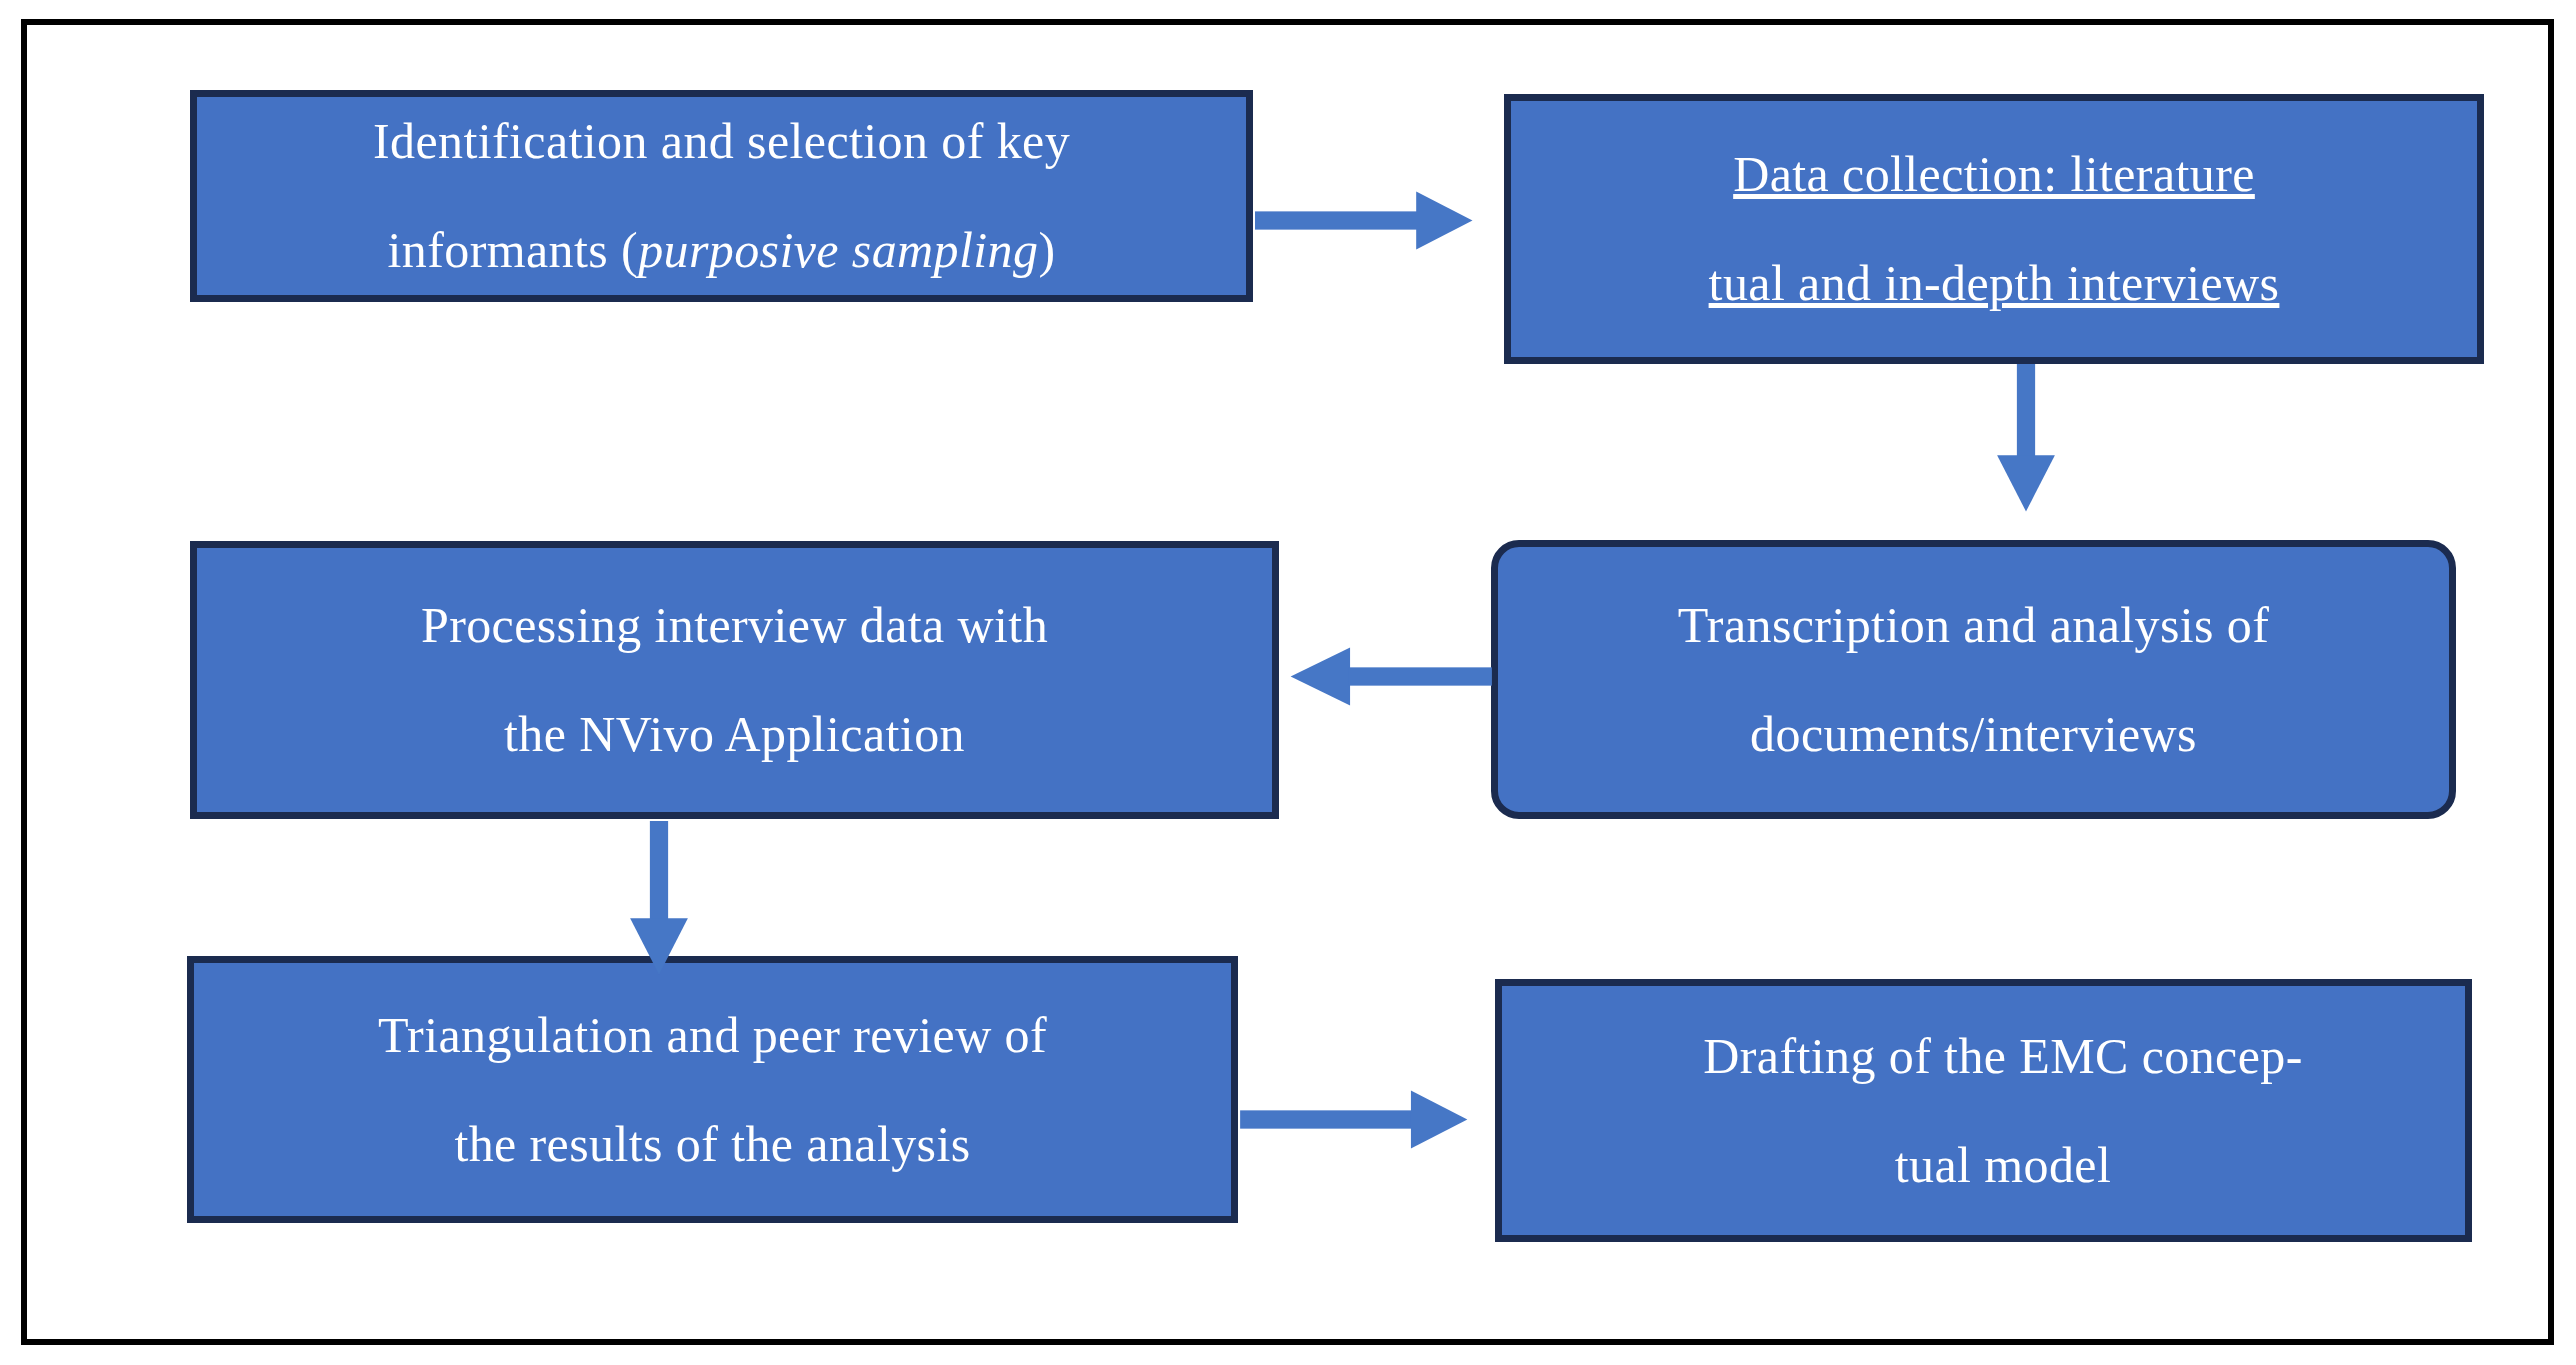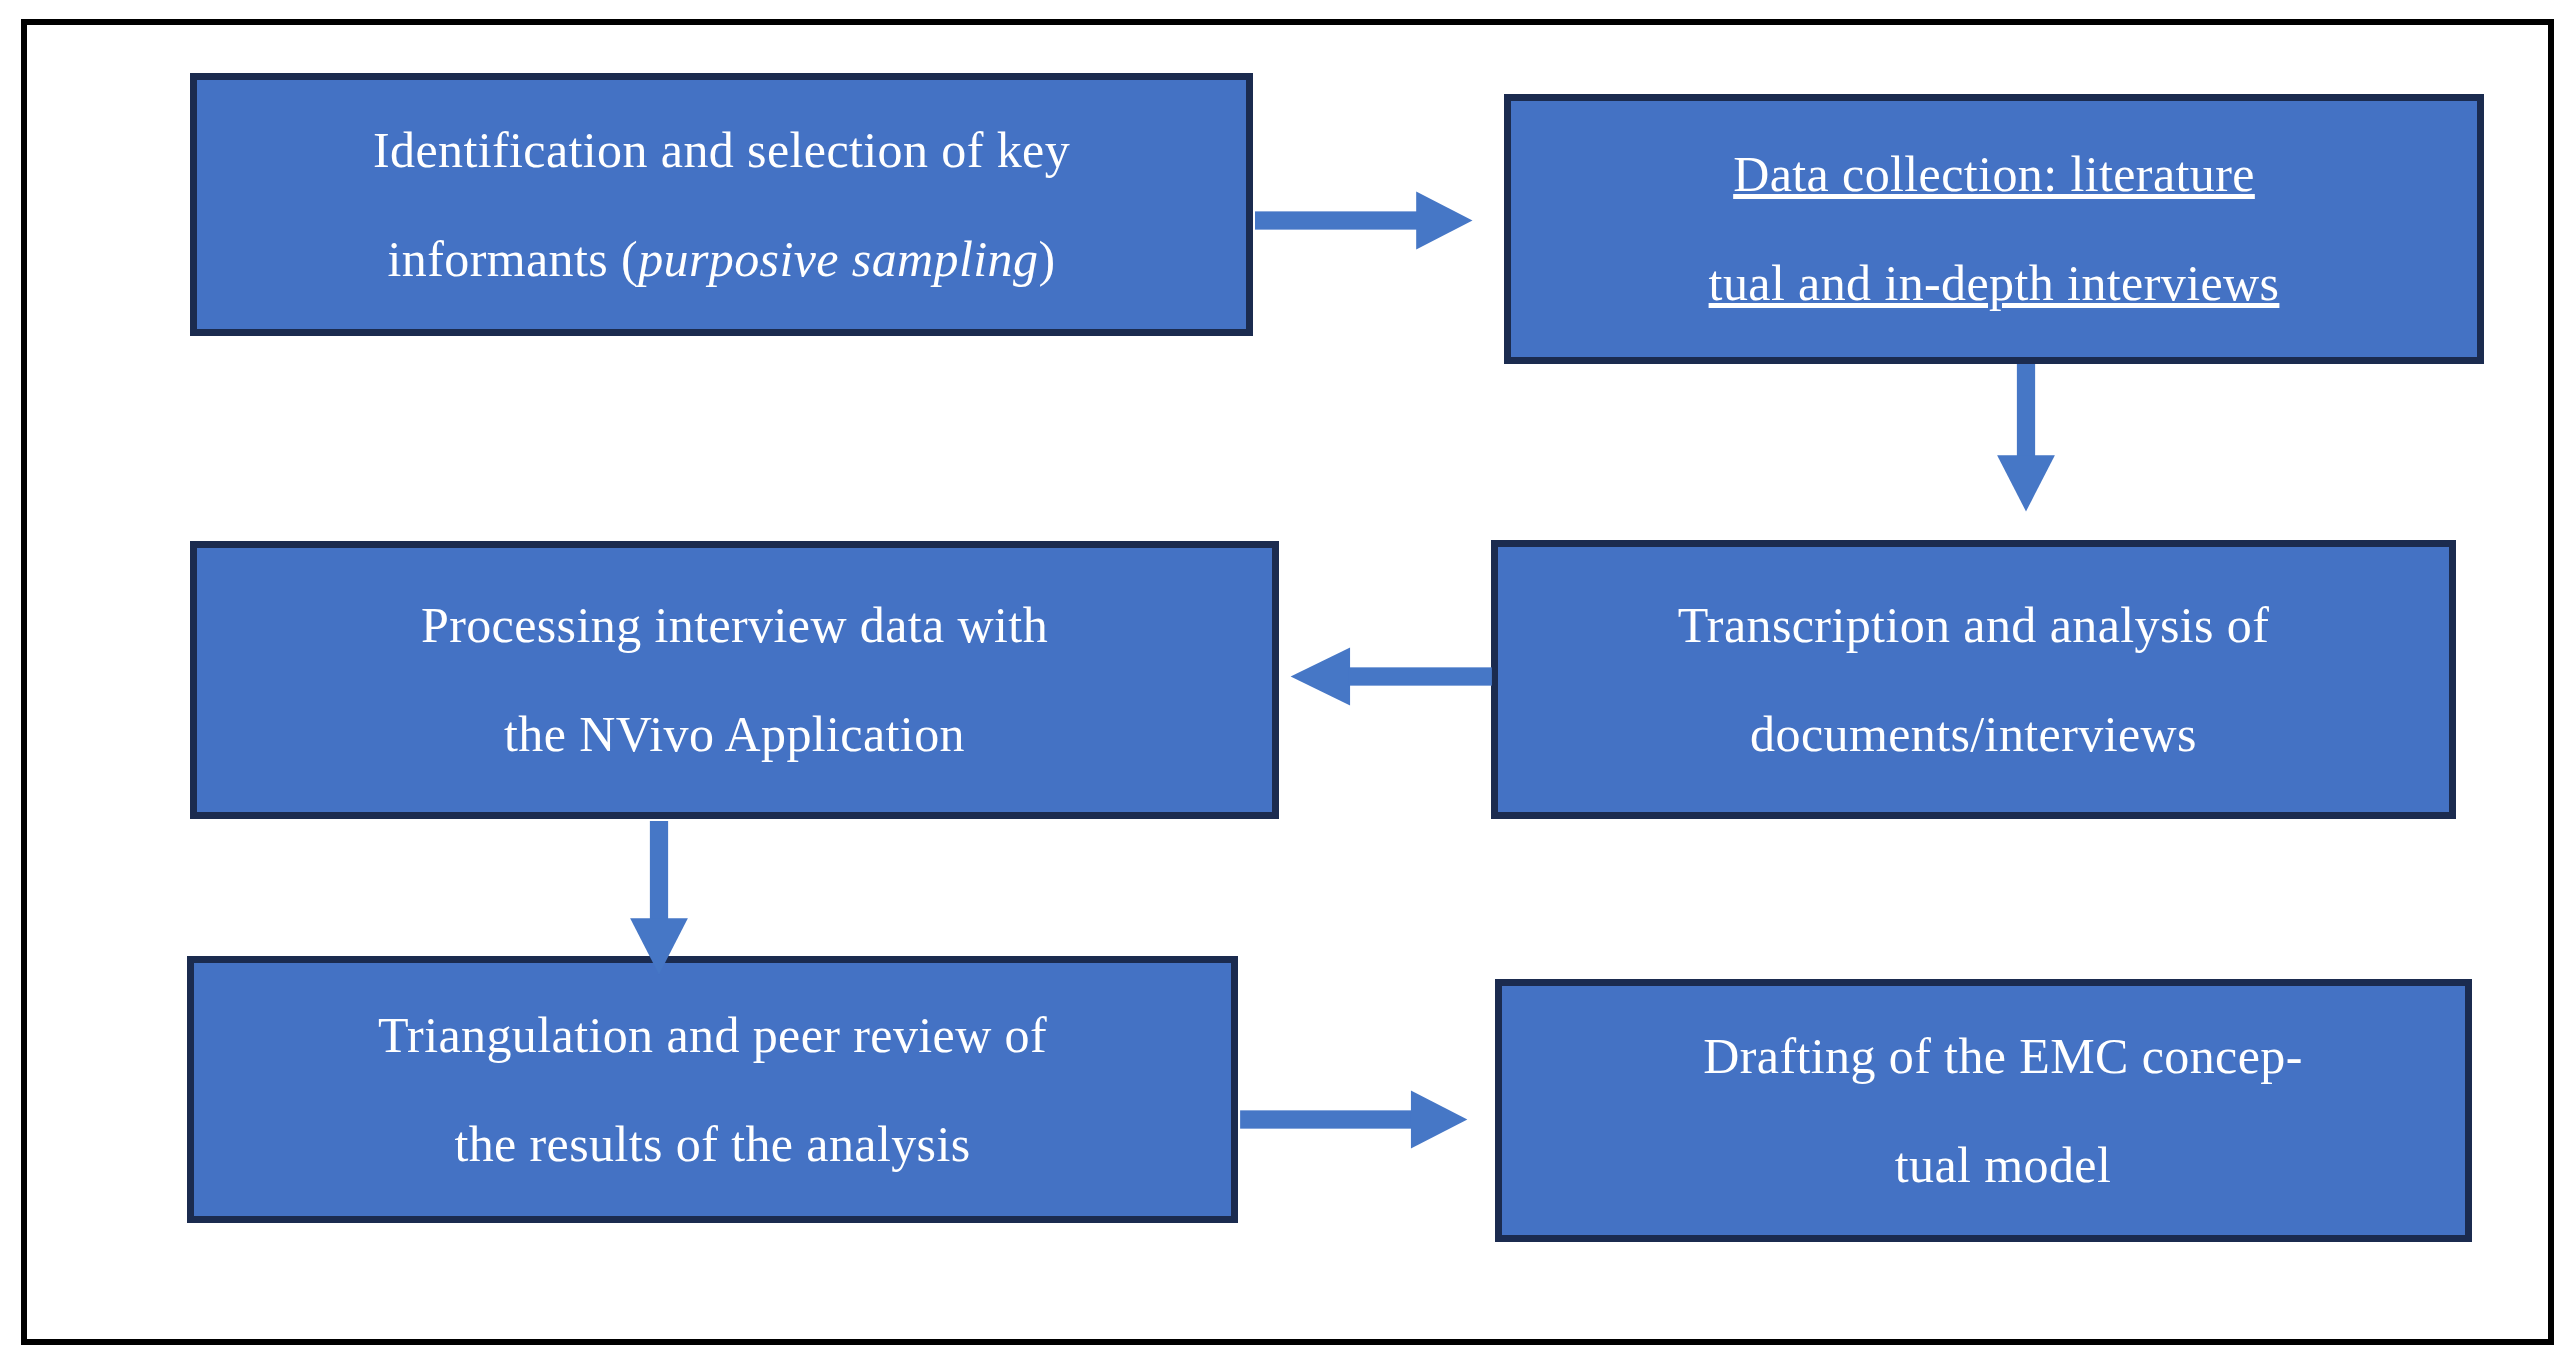--- a/index.html
+++ b/index.html
@@ -32,23 +32,23 @@
     align-items: center;
     justify-content: center;
     text-align: center;
     font-size: 50px;
     line-height: 2.18;
     letter-spacing: 0.4px;
   }
   .flowbox .line { display: block; white-space: nowrap; }
   .flowbox em { font-style: italic; }
 
-  #box1 { left: 190px;  top: 73px;  width: 1063px; height: 263px; }
+  #box1 { left: 190px;  top: 90px;  width: 1063px; height: 212px; }
   #box2 { left: 1504px; top: 94px;  width: 980px; height: 270px; text-decoration: underline; }
-  #box3 { left: 1491px; top: 540px;  width: 965px; height: 279px; }
+  #box3 { left: 1491px; top: 540px;  width: 965px; height: 279px; border-radius: 28px; }
   #box4 { left: 190px;  top: 541px;  width: 1089px; height: 278px; }
   #box5 { left: 187px;  top: 956px; width: 1051px; height: 267px; }
   #box6 { left: 1495px; top: 979px; width: 977px; height: 263px; padding-left: 39px; }
 
   .arrow { position: absolute; display: block; }
   .arrow rect, .arrow polygon { fill: var(--arrow-color); }
 
   #arrow1 { left: 1255px; top: 190px; }
   #arrow2 { left: 1997px; top: 364px; }
   #arrow3 { left: 1289px; top: 646px; }

